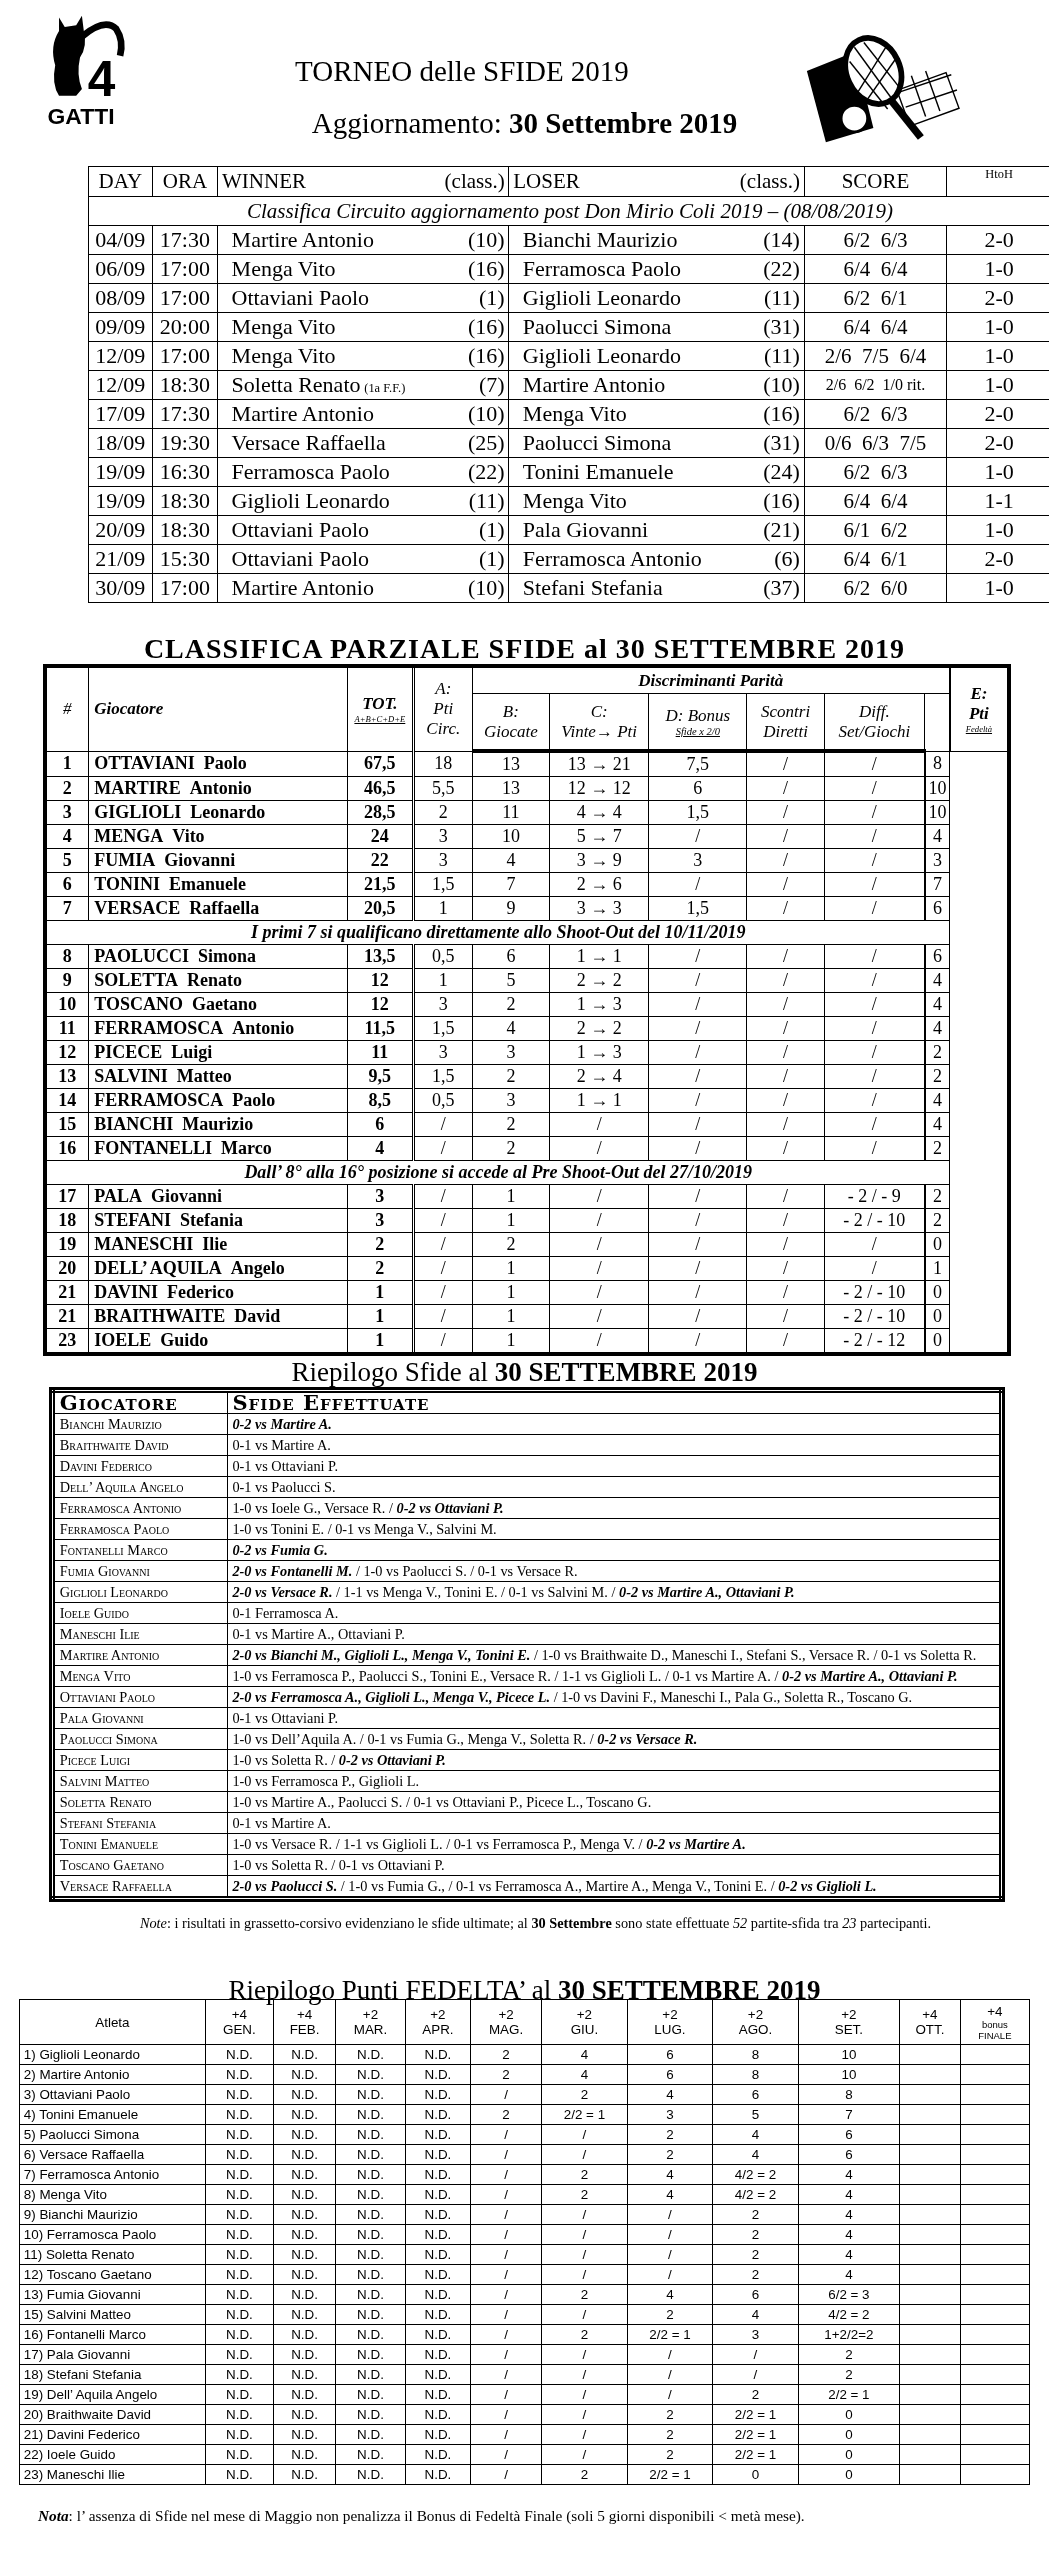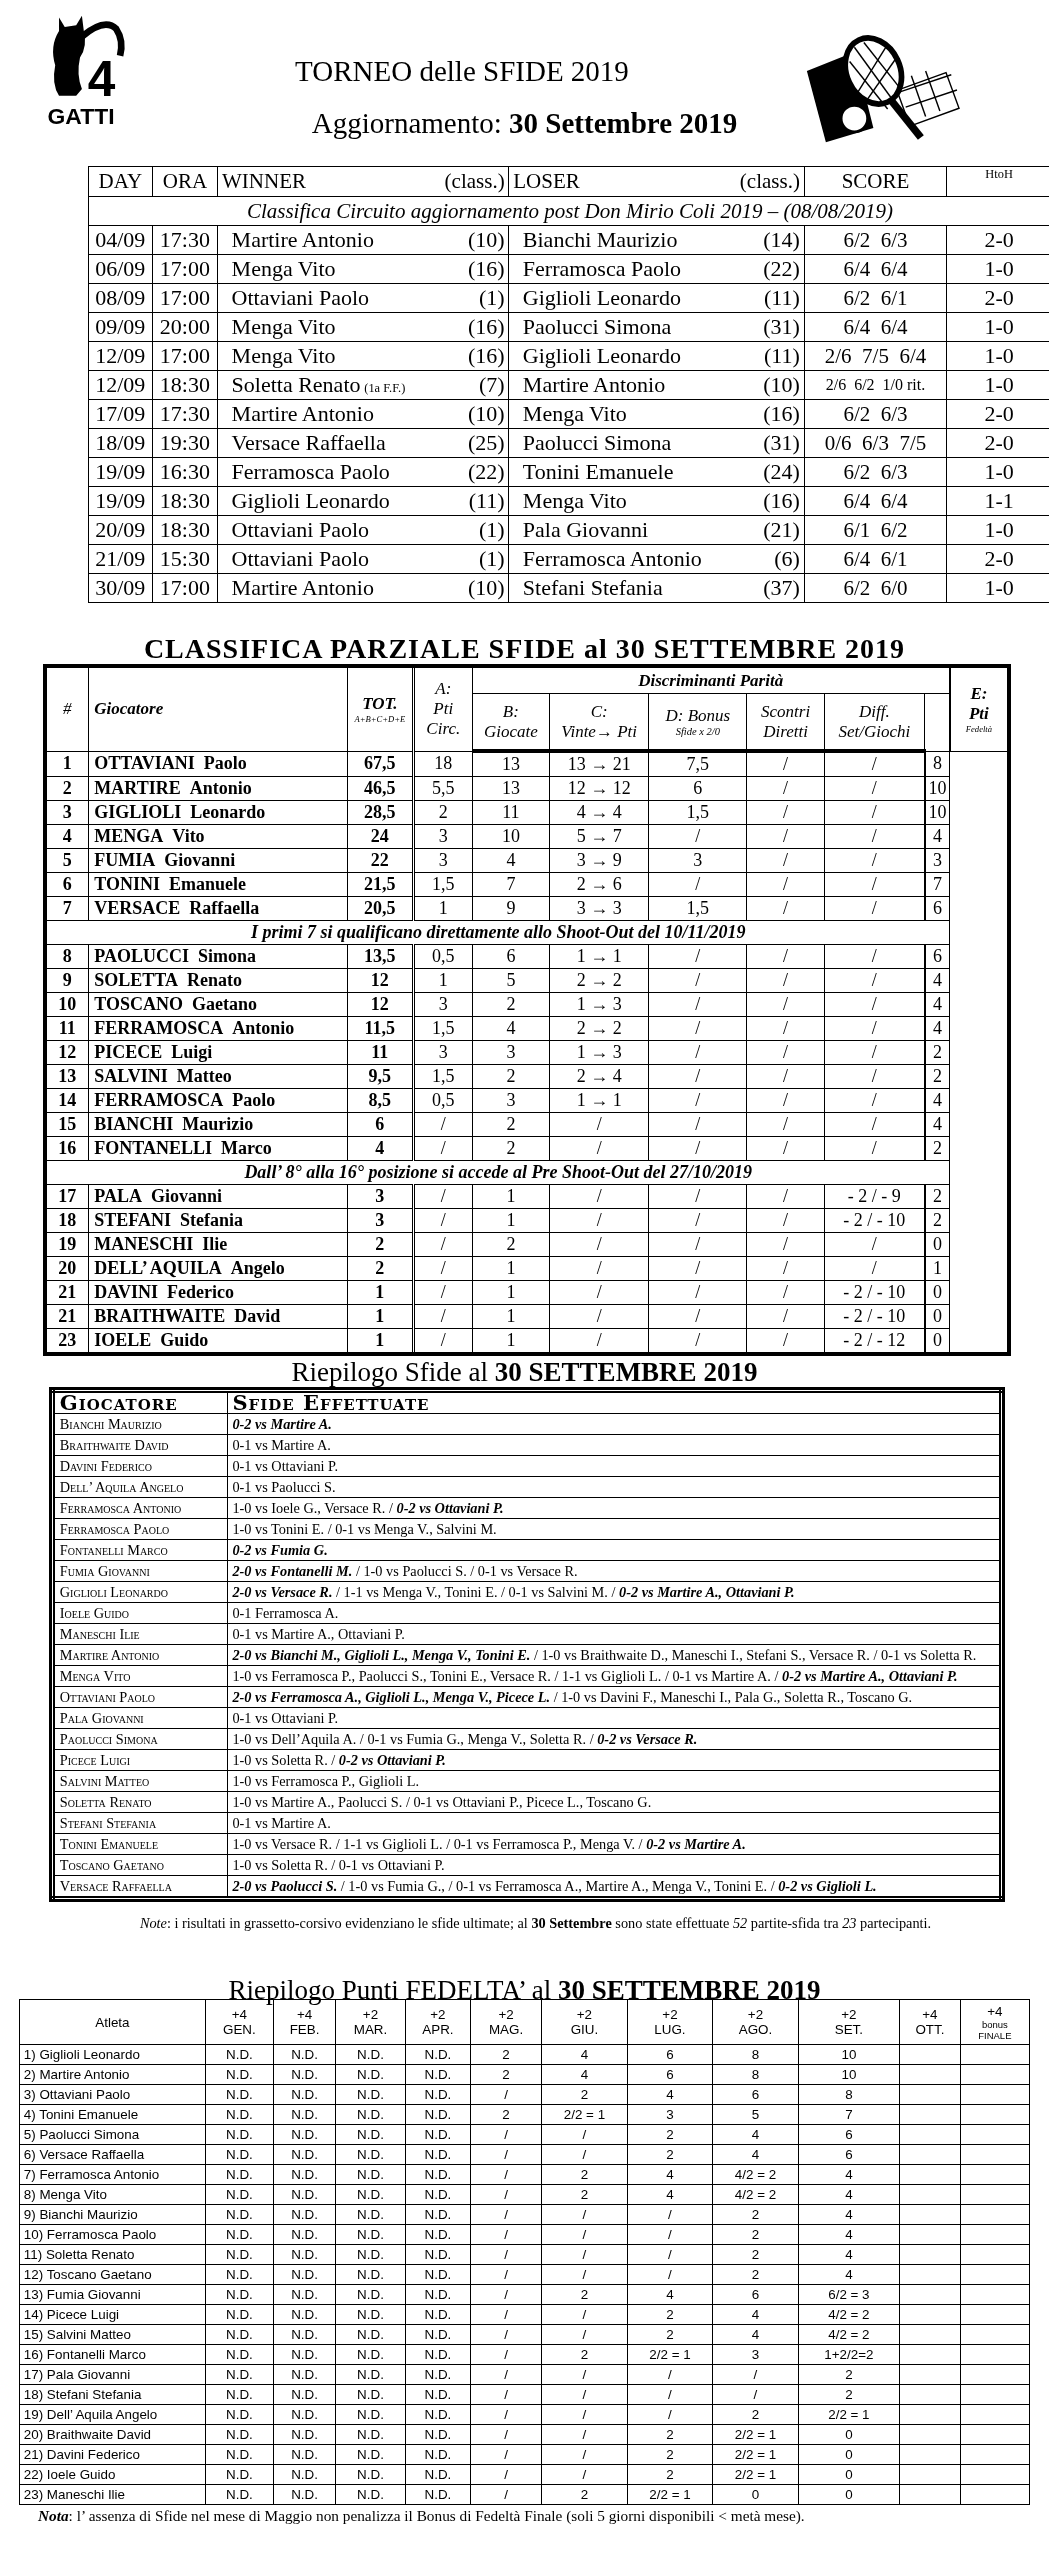--- a/index.html
+++ b/index.html
@@ -25,21 +25,21 @@
 
   .sec-title{position:absolute;left:0;width:1049px;text-align:center;}
   .st1{top:633px;font-size:28px;font-weight:bold;letter-spacing:1px;}
   
   .standings{position:absolute;left:43px;top:664px;width:968px;border:4.8px solid #000;font-size:18px;}
   .standings td,.standings th{border:1px solid #000;text-align:center;padding:0 2.9px;height:23px;}
   .standings th{font-style:italic;font-weight:bold;font-size:17px;}
   .standings .name{text-align:left;font-weight:bold;padding-left:5.7px;}
   .standings .tot{font-weight:bold;}
   .standings .num{font-weight:bold;}
-  .standings .tiny{font-size:8.6px;font-weight:normal;display:block;}
+  .standings .tiny{font-size:8.6px;font-weight:normal;display:block;text-decoration:underline;}
   .standings .dbl{border-right:3.8px double #000;}
   .standings .thick-l{border-left:2.9px solid #000;}
   .standings .note{font-style:italic;font-weight:bold;height:23px;}
   .standings thead tr:last-child th{border-bottom:4.8px solid #000;}
 
   .st2{top:1357px;font-size:27px;}
   
   .summary{position:absolute;left:50px;top:1388px;width:954px;border:5.7px double #000;outline:1.9px solid #000;font-size:14.3px;}
   .summary td,.summary th{border:1px solid #000;padding:1px 4.8px;text-align:left;height:18px;line-height:18px;}
   .summary th{font-weight:bold;font-variant:small-caps;font-size:21px;font-family:"DejaVu Serif",serif;letter-spacing:1px;}
@@ -860,34 +860,20 @@
         <td>N.D.</td>
         <td>/</td>
         <td>2</td>
         <td>4</td>
         <td>6</td>
         <td>6/2 = 3</td>
         <td></td>
         <td></td>
       </tr>
       <tr>
-        <td class="ath">14) Picece  Luigi</td>
-        <td>N.D.</td>
-        <td>N.D.</td>
-        <td>N.D.</td>
-        <td>N.D.</td>
-        <td>/</td>
-        <td>/</td>
-        <td>2</td>
-        <td>4</td>
-        <td>4/2 = 2</td>
-        <td></td>
-        <td></td>
-      </tr>
-      <tr>
         <td class="ath">15) Salvini  Matteo</td>
         <td>N.D.</td>
         <td>N.D.</td>
         <td>N.D.</td>
         <td>N.D.</td>
         <td>/</td>
         <td>/</td>
         <td>2</td>
         <td>4</td>
         <td>4/2 = 2</td>

